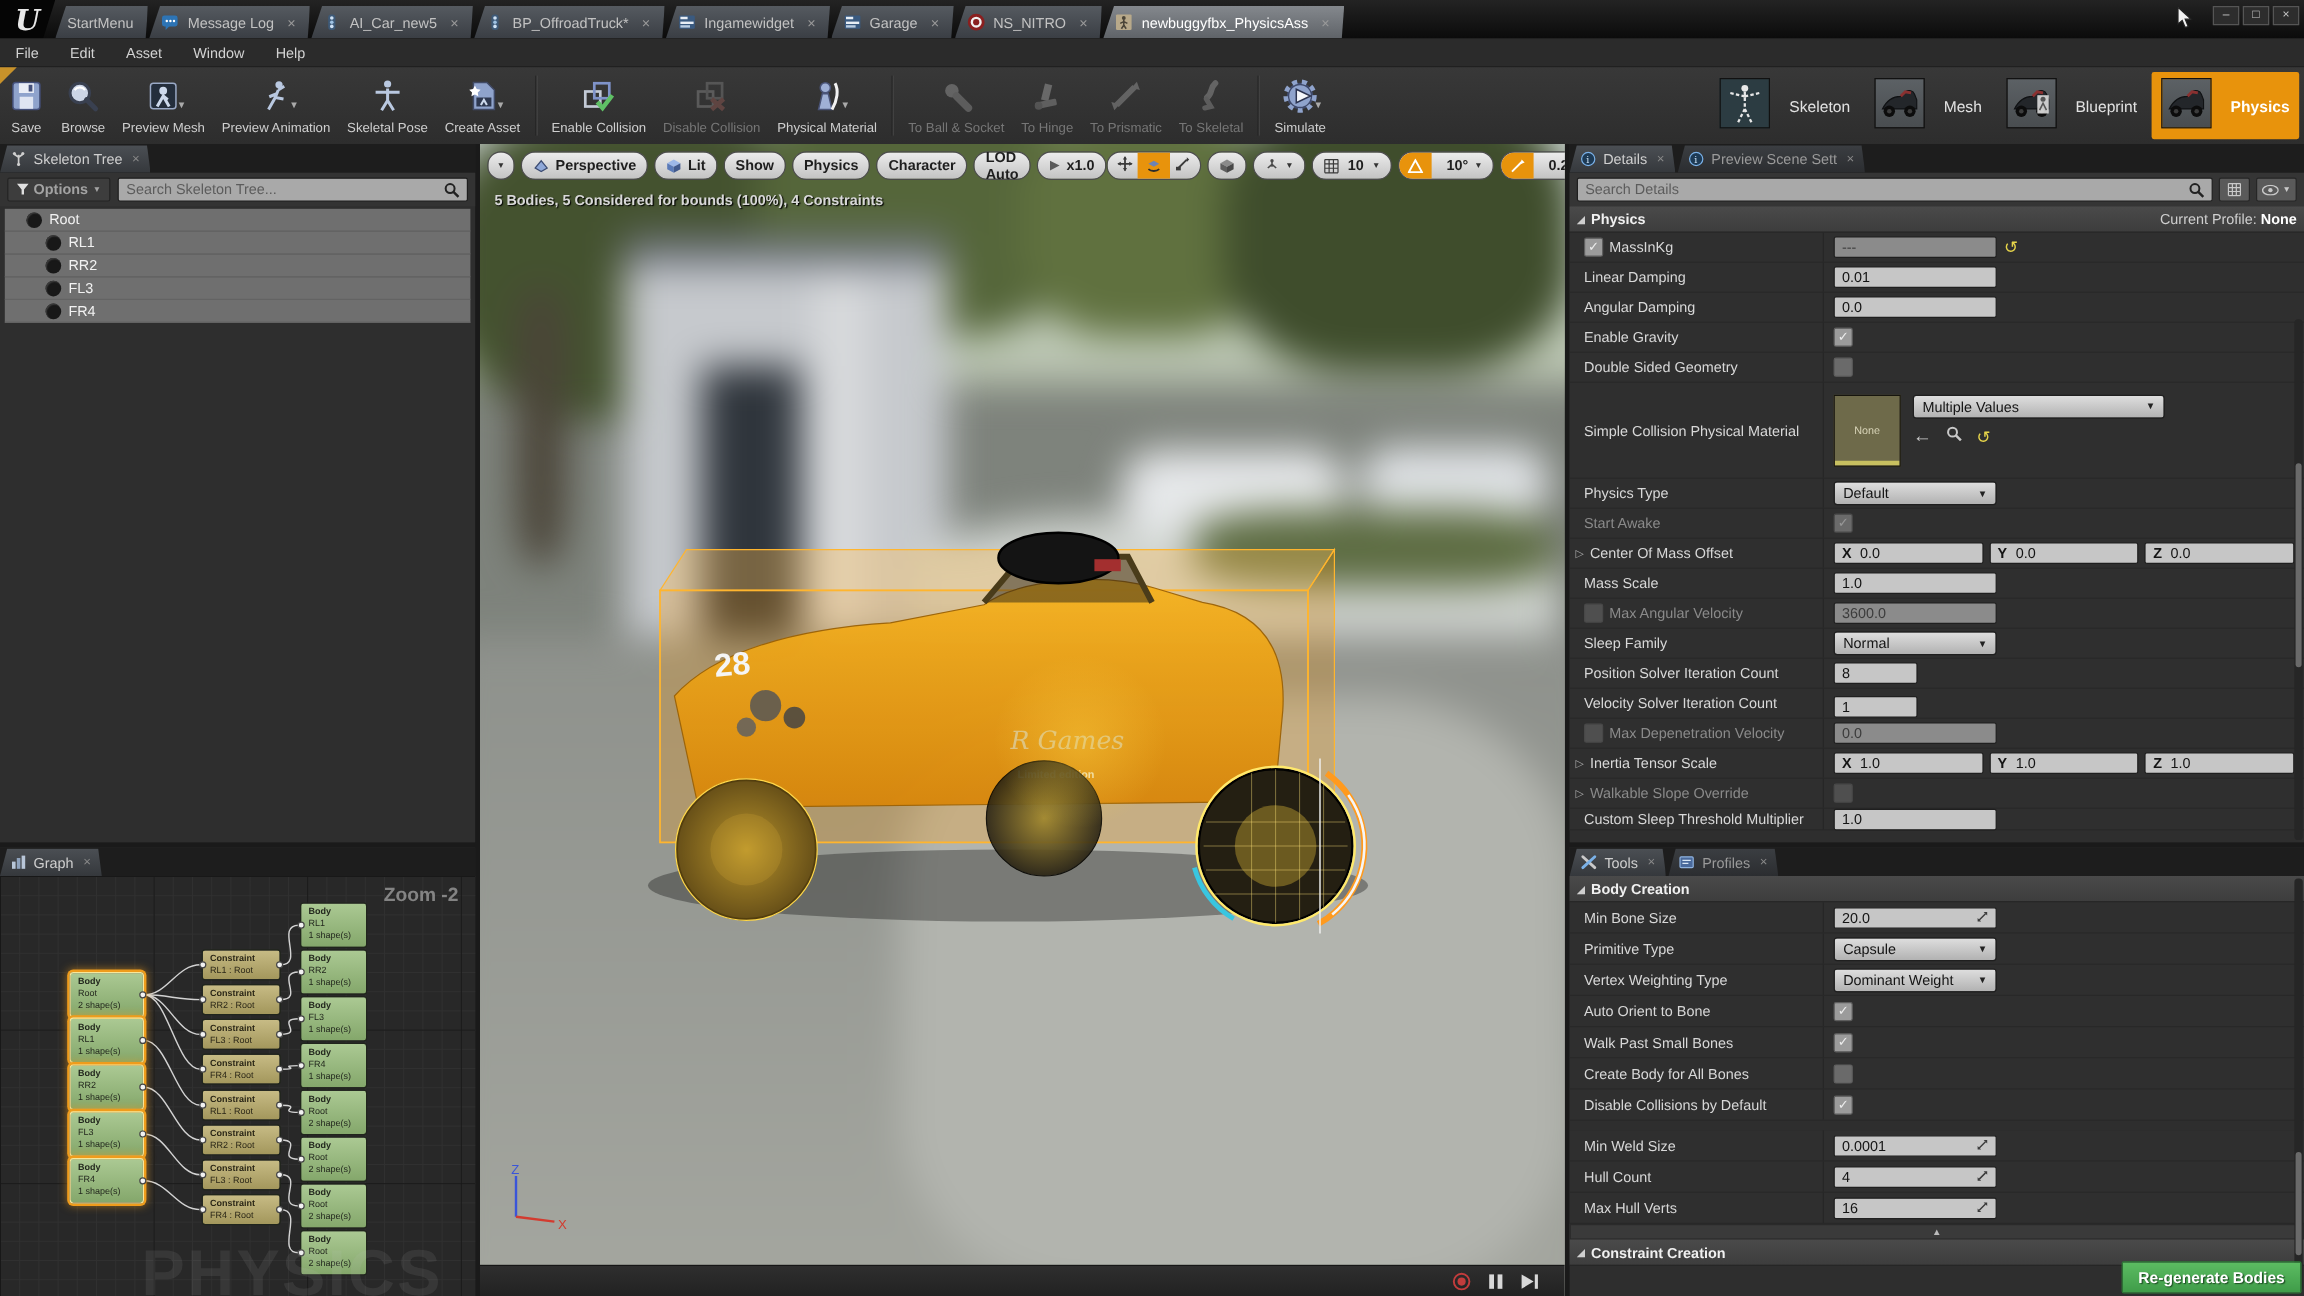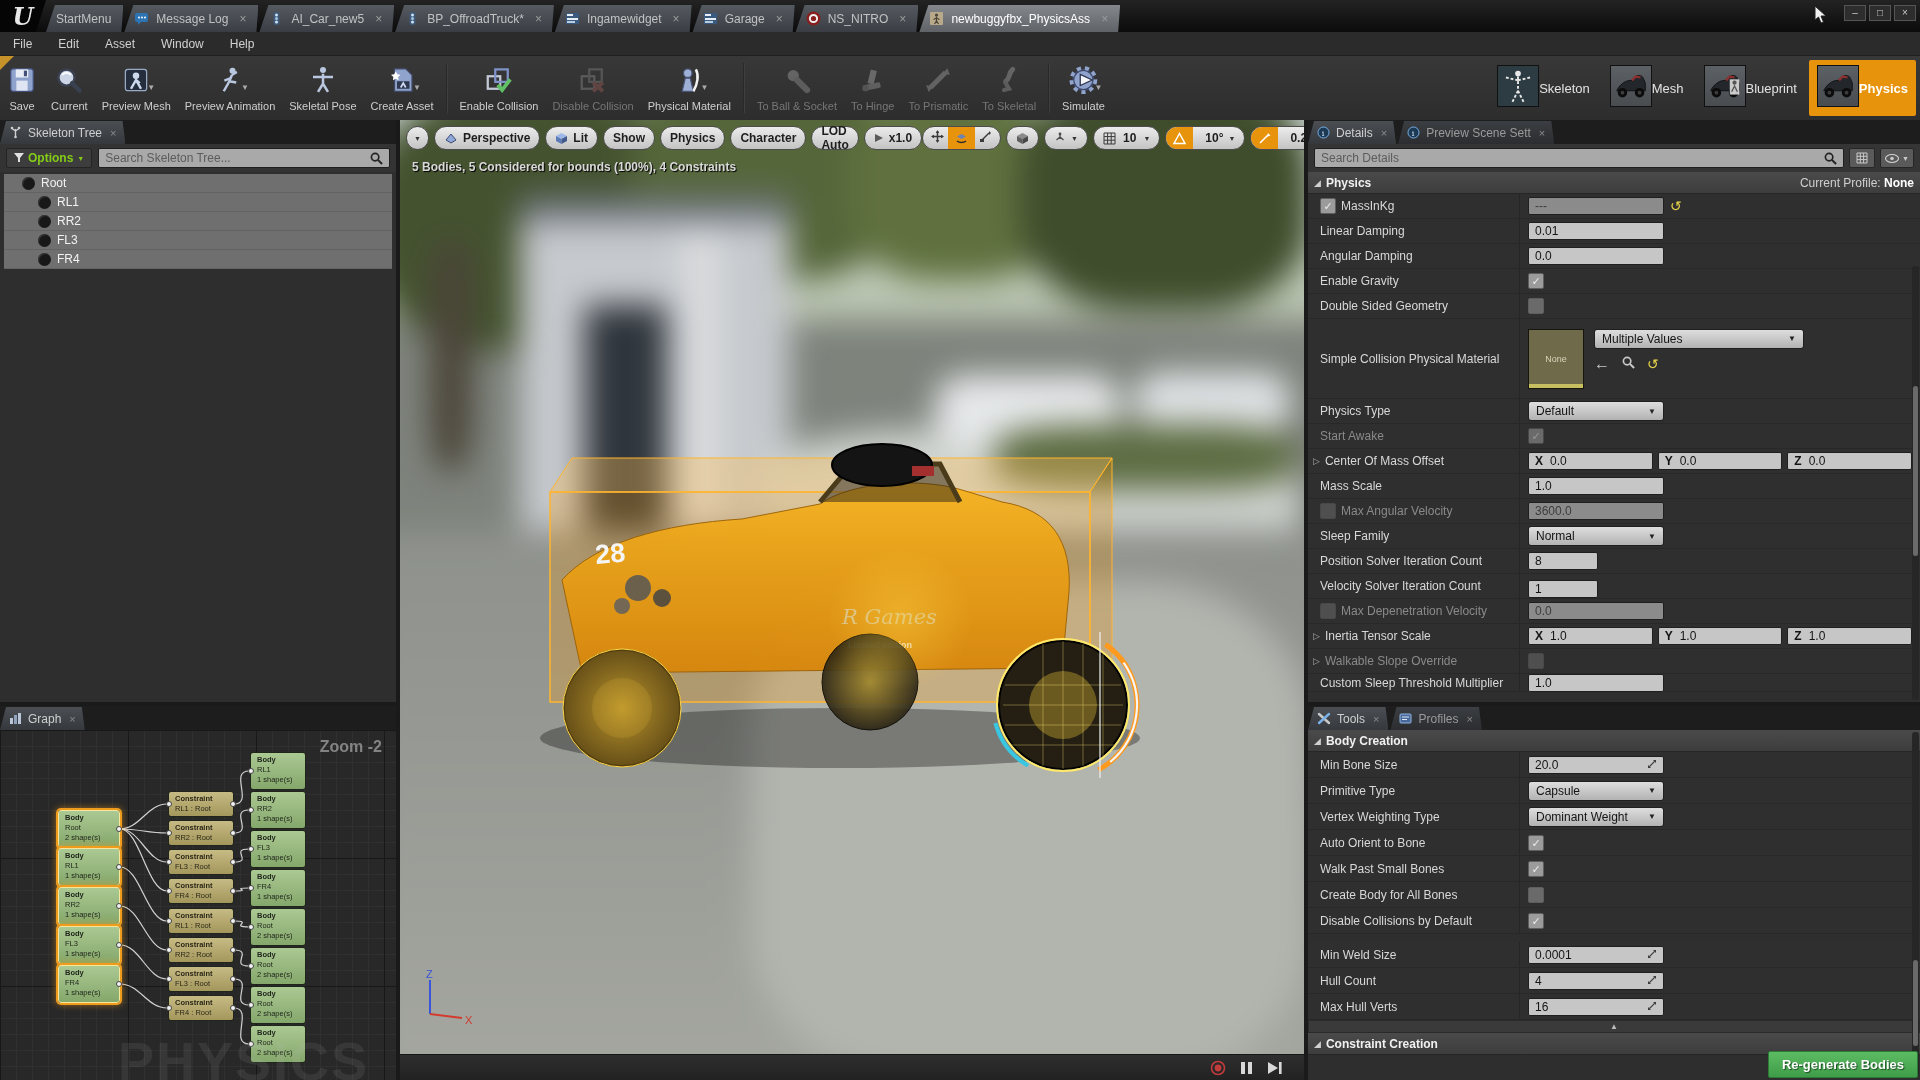--- a/index.html
+++ b/index.html
@@ -37,39 +37,39 @@
   .tb-btn { display:flex; flex-direction:column; align-items:center; gap:1px;
     padding:3px 7px 2px; position:relative; }
   .tb-btn .lbl { font-size:11px; color:#cfcfcf; white-space:nowrap; }
   .tb-btn.disabled .lbl { color:#767676; }
   .tb-btn.disabled svg { opacity:.38; }
   .tb-caret { position:absolute; right:-4px; top:18px; color:#aaa; font-size:8px; }
   .tb-sep { width:2px; height:50px; margin:0 5px;
     background:linear-gradient(90deg,#1e1e1e,#4a4a4a); }
   #modes { position:absolute; right:4px; top:56px; height:64px; display:flex;
     align-items:center; gap:4px; }
-  .mode-btn { display:flex; align-items:center; gap:0; padding:5px 8px; height:56px; }
+  .mode-btn { display:flex; align-items:center; gap:16px; padding:5px 8px; height:56px; }
   .mode-btn .lbl { font-size:13px; color:#e2e2e2; }
   .mode-btn.active { background:#e8930c; border-radius:2px; }
   .mode-btn.active .lbl { color:#fff; font-weight:bold; }
   .mode-thumb { width:42px; height:42px; border:1px solid #111; }
 
   
   .panel { position:absolute; background:#2e2e2e; }
   .ptab-strip { height:24px; background:#1d1d1d; display:flex; align-items:flex-end; }
   .ptab { height:23px; padding:0 9px; display:flex; gap:6px; align-items:center;
     font-size:12px; color:#cfcfcf; background:linear-gradient(#4b4f54,#35383c);
     clip-path:polygon(6px 0,calc(100% - 3px) 0,100% 100%,0 100%); margin-right:2px; }
   .ptab.dim { background:linear-gradient(#3b3e42,#2b2d30); color:#9a9a9a; }
   .ptab .x { color:#8a8a8a; font-size:11px; margin-left:2px; }
 
   
   #opts-row { display:flex; align-items:center; gap:6px; padding:4px 6px; background:#333; }
   #options-btn { display:flex; align-items:center; gap:4px; font-size:12px; font-weight:bold;
-    color:#84cc16; background:#3d3d3d; border:1px solid #242424; border-radius:2px; padding:2px 7px; }
+    color:#a3a3a3; background:#3d3d3d; border:1px solid #242424; border-radius:2px; padding:2px 7px; }
   .search-box { flex:1; height:20px; background:#a9a9a9; border:1px solid #1f1f1f;
     border-radius:2px; display:flex; align-items:center; padding:0 6px; gap:6px; }
   .search-box input { flex:1; border:none; background:transparent; font-size:12px;
     color:#000000; outline:none; font-family:inherit; }
   .search-box input::placeholder { color:#5c5c5c; }
   .bone-row { height:19px; display:flex; align-items:center; gap:6px; font-size:12px;
     color:#f2f2f2; background:#6f6f6f; border-bottom:1px solid #636363; }
   .bone-ico { width:13px; height:13px; border-radius:50%; background:#181818;
     box-shadow:inset 1px 1px 1px #3c3c3c; }
 
@@ -269,21 +269,21 @@
           <rect x="7.5" y="12.5" width="9" height="8" fill="#dfe5f2"></rect>
         </svg></div>
       <span class="lbl">Save</span>
     </div>
     <div class="tb-btn">
       <div style="position:relative;"><svg width="30" height="30" viewBox="0 0 24 24">
           <circle cx="10" cy="10" r="6.5" fill="#ccd5e6" stroke="#394050" stroke-width="2"></circle>
           <path d="M6.5,8 A4.5,4.5 0 0 1 13.5,8" stroke="#fff" stroke-width="1.5" fill="none"></path>
           <line x1="14.5" y1="14.5" x2="20.5" y2="20.5" stroke="#394050" stroke-width="3.4" stroke-linecap="round"></line>
         </svg></div>
-      <span class="lbl">Current</span>
+      <span class="lbl">Browse</span>
     </div>
     <div class="tb-btn">
       <div style="position:relative;"><svg width="30" height="30" viewBox="0 0 24 24">
           <rect x="3.5" y="3.5" width="17" height="17" rx="2" fill="#242e3c" stroke="#9aa9c6"></rect>
           <circle cx="12" cy="8.5" r="2.6" fill="#cdd9ec"></circle>
           <path d="M8,19 L12,12 L16,19 M12,12 L15,14.5" stroke="#cdd9ec" stroke-width="2" fill="none"></path>
         </svg><span class="tb-caret">▼</span></div>
       <span class="lbl">Preview Mesh</span>
     </div>
     <div class="tb-btn">

